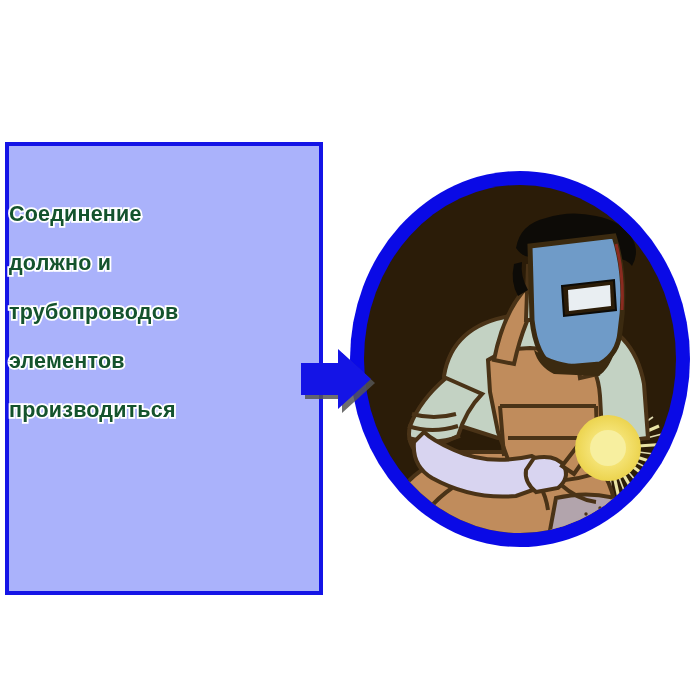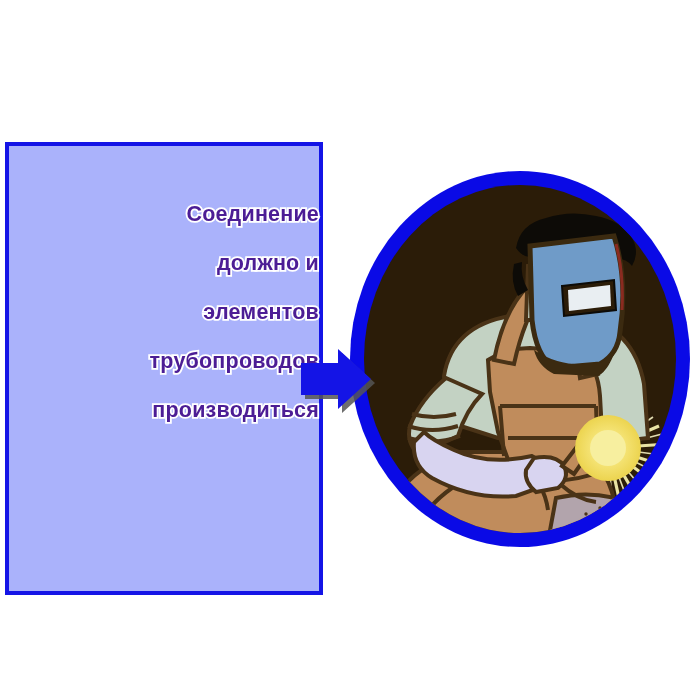--- a/index.html
+++ b/index.html
@@ -32,22 +32,22 @@
     box-sizing: border-box;
     background: #aab2fb;
     border: 4px solid #1414e6;
     z-index: 3;
   }
   .callout-text {
     position: absolute;
     left: 0;
     top: 44px;
     width: 100%;
-    text-align: right;
-    color: #4c1d95;
+    text-align: left;
+    color: #14532d;
     font-family: "Liberation Sans", sans-serif;
     font-weight: bold;
     font-size: 21.5px;
     line-height: 49px;
     letter-spacing: 0.2px;
     -webkit-text-stroke: 3.6px #ffffff;
     paint-order: stroke fill;
     white-space: nowrap;
   }
   .callout-text .ln { display: block; }
@@ -201,22 +201,22 @@
         <circle cx="260" cy="278" r="33" fill="url(#sparkGrad)"></circle>
         <circle cx="260" cy="278" r="18" fill="#f7ef9f"></circle>
       </g>
     </svg>
   </div>
 
   <div class="callout-box">
     <div class="callout-text">
       <span class="ln">Соединение</span>
       <span class="ln">должно и</span>
+      <span class="ln">трубопроводов</span>
       <span class="ln">элементов</span>
-      <span class="ln">трубопроводов</span>
       <span class="ln">производиться</span>
     </div>
   </div>
 
   <div class="arrow-wrap">
     <svg width="78" height="76" viewBox="0 0 78 76" xmlns="http://www.w3.org/2000/svg">
       <path d="M7 25 L44 25 L44 11 L77 41 L44 71 L44 57 L7 57 Z" fill="#555555" opacity="0.85"></path>
       <path d="M3 21 L40 21 L40 7 L73 37 L40 67 L40 53 L3 53 Z" fill="#1414e6"></path>
     </svg>
   </div>

